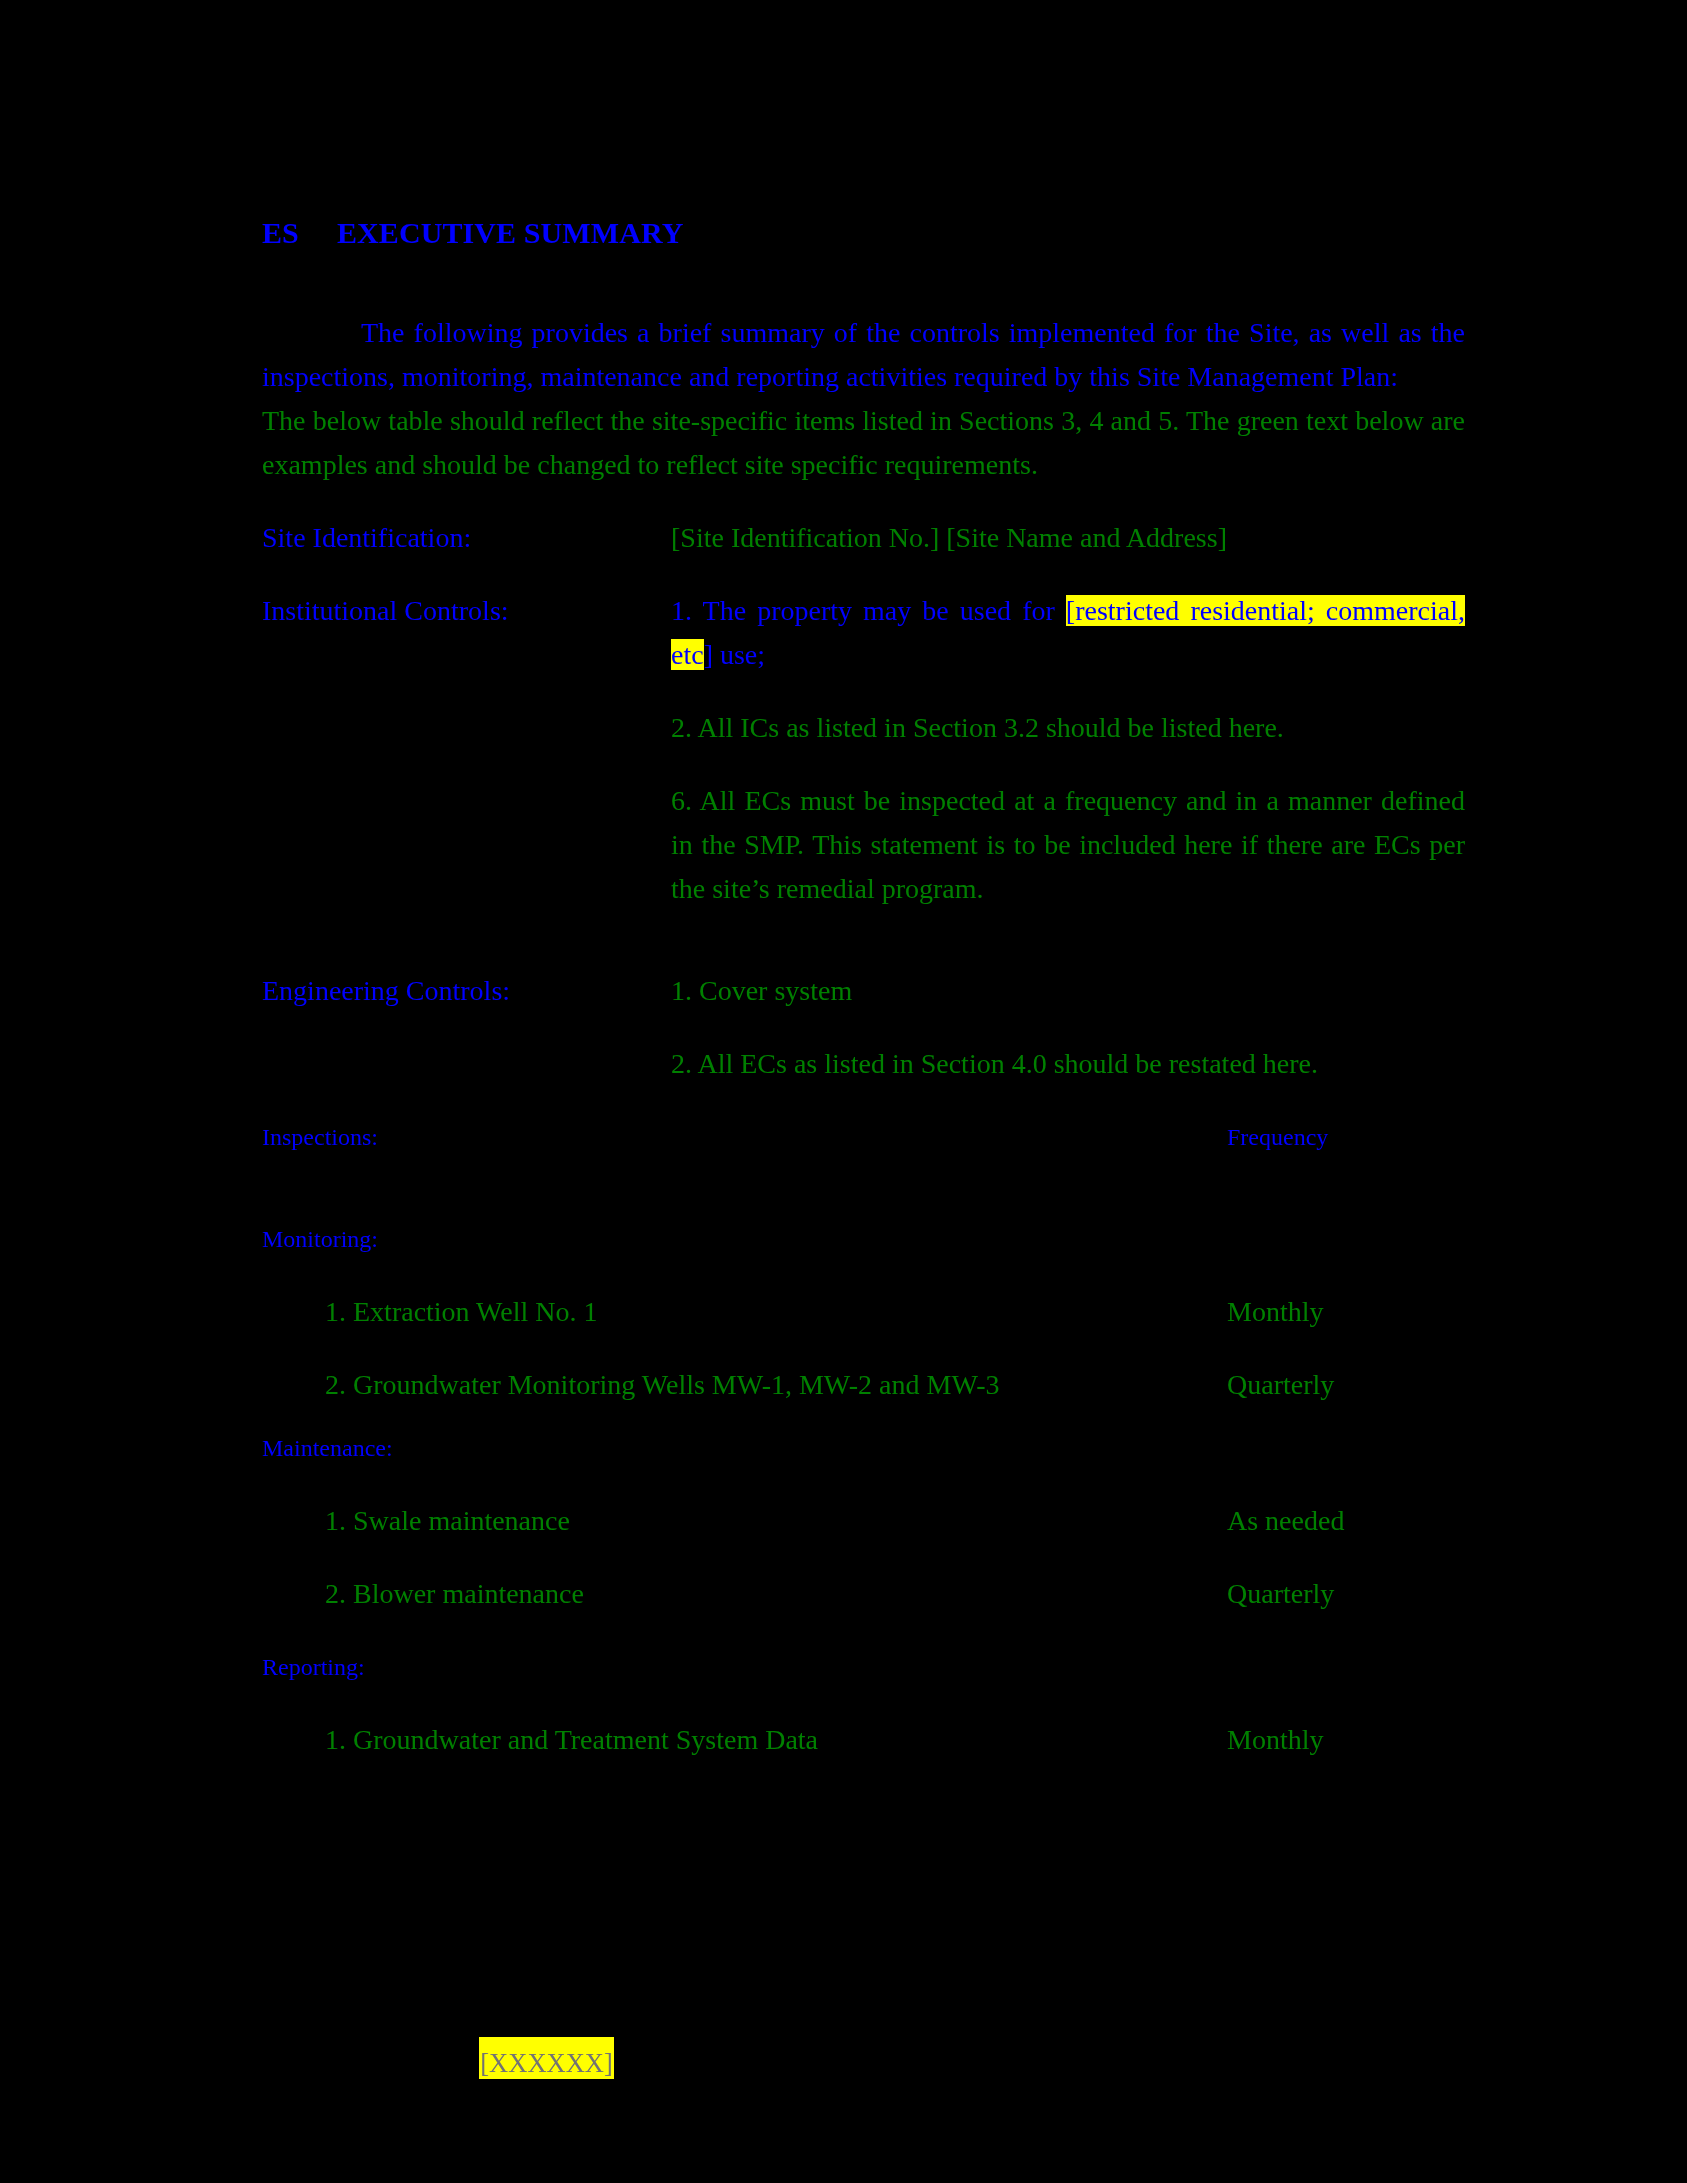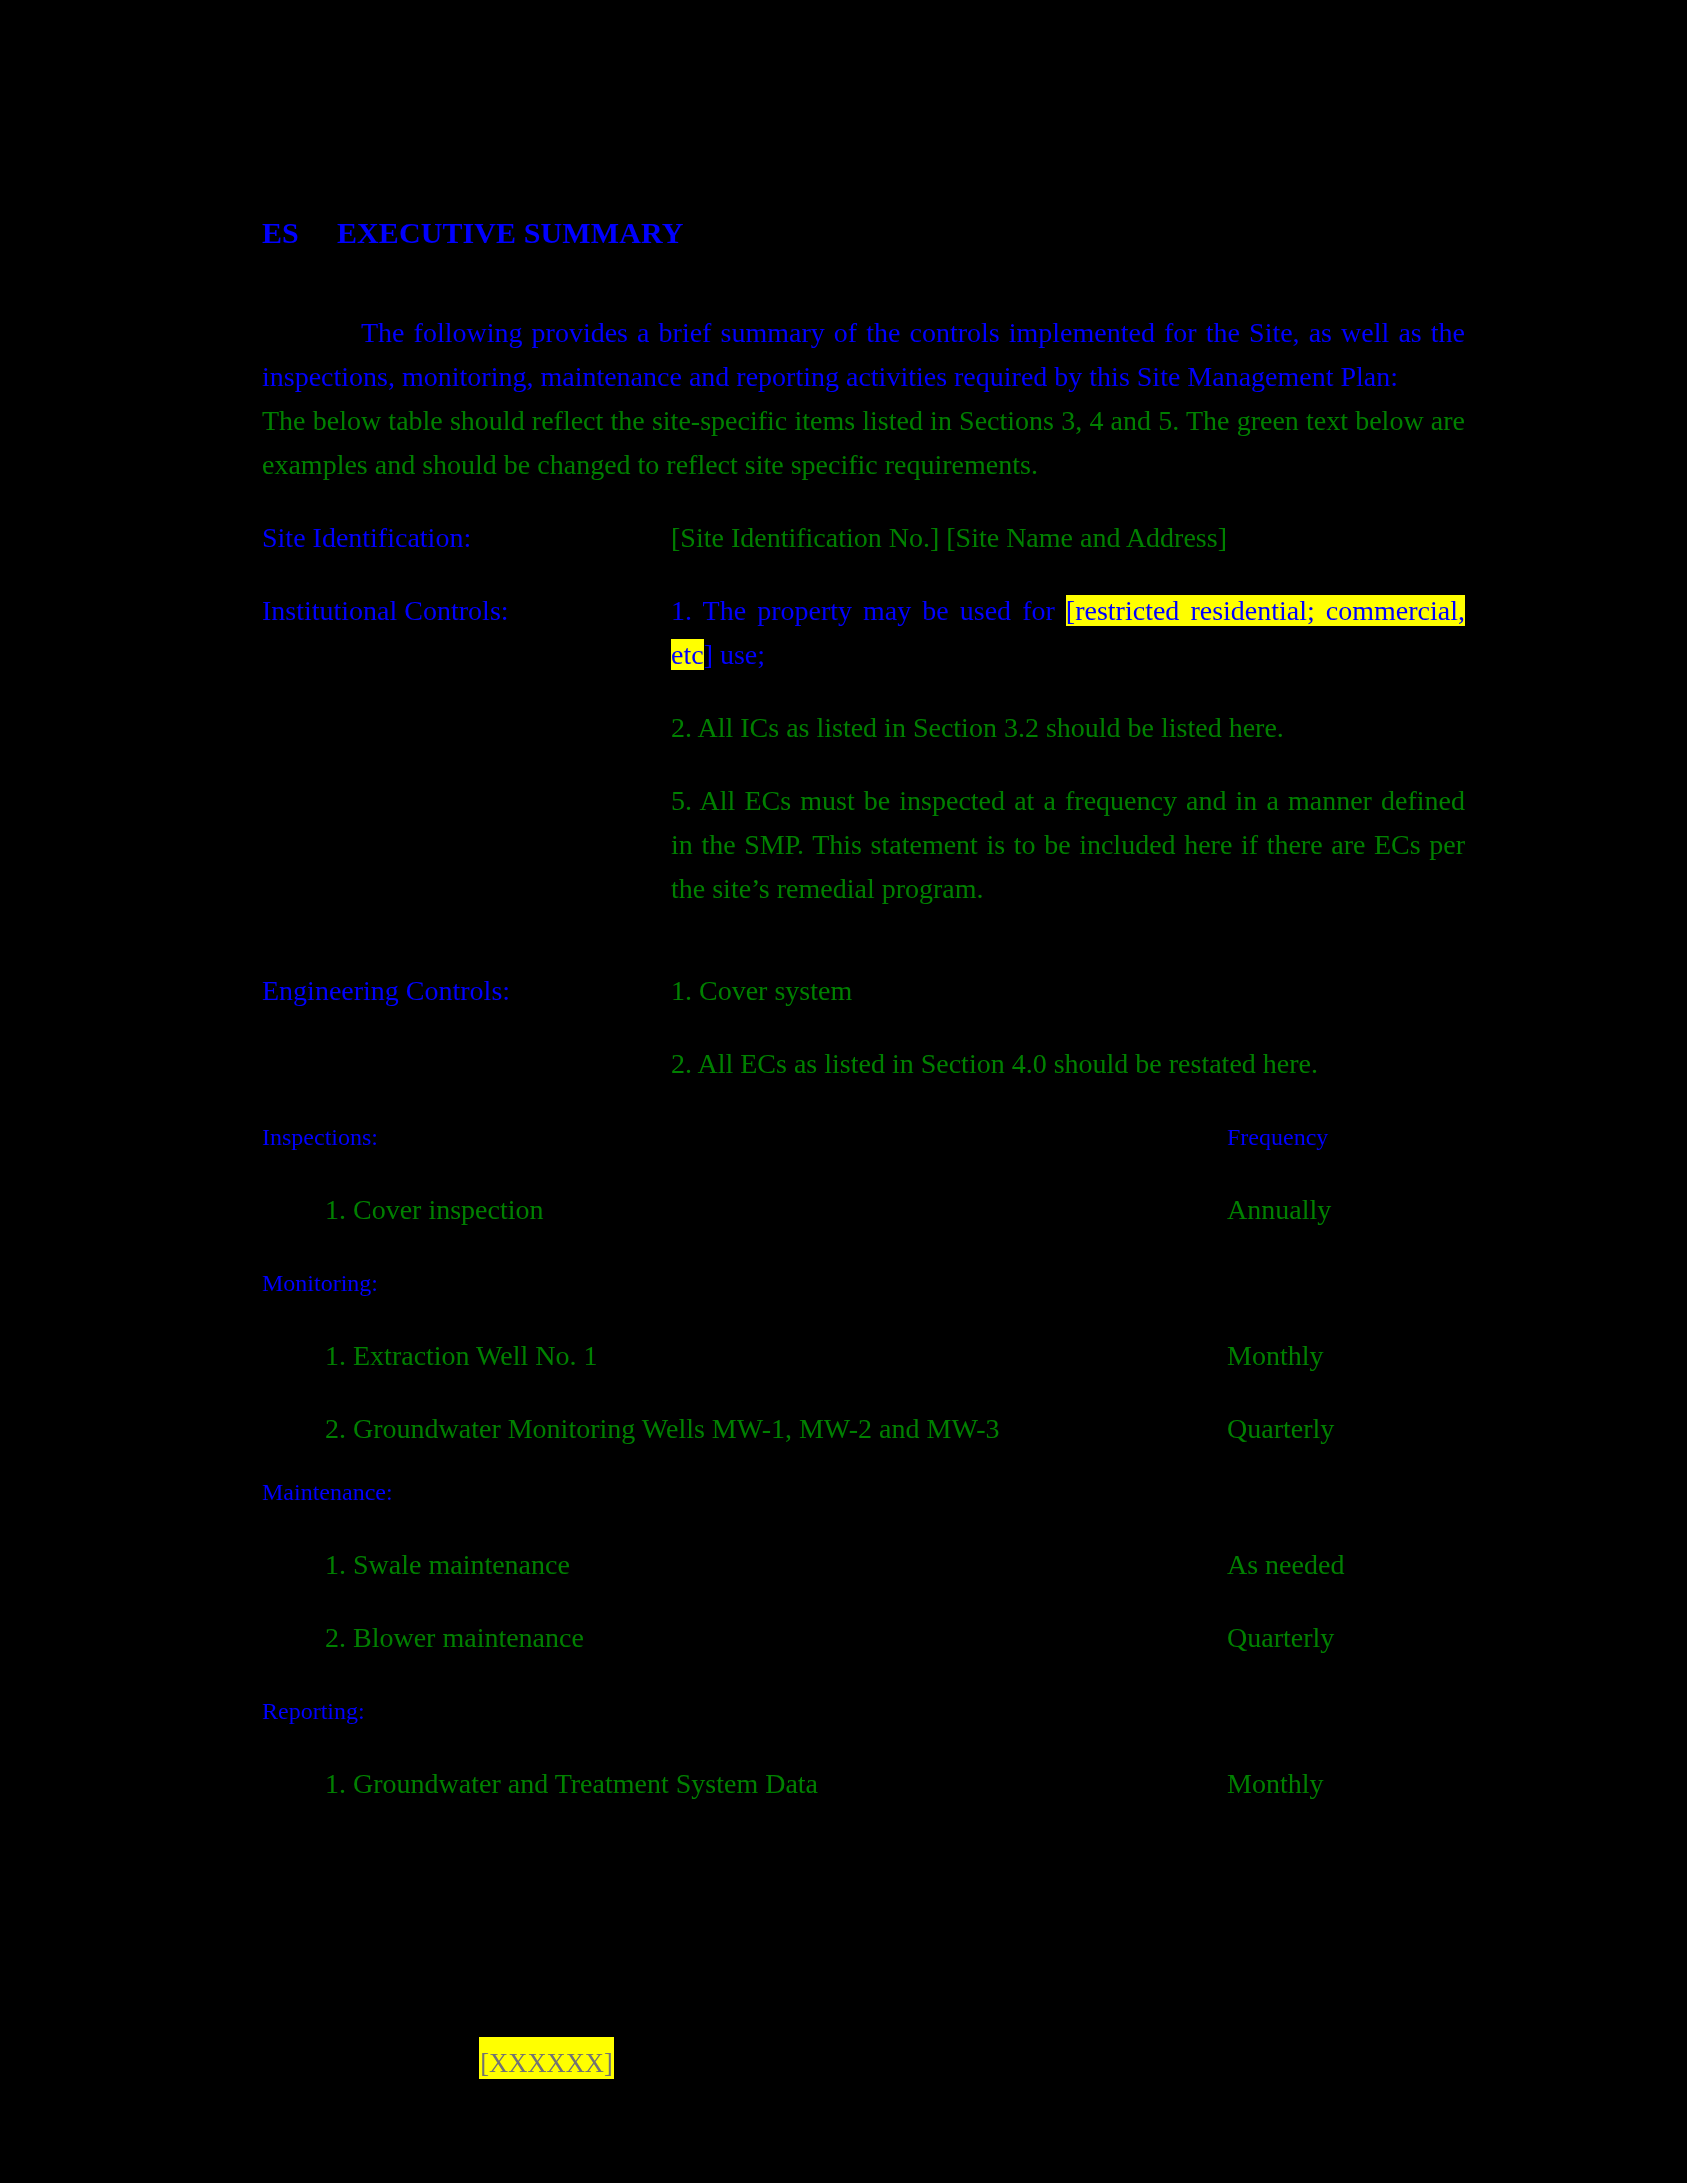--- a/index.html
+++ b/index.html
@@ -164,21 +164,21 @@
       <div class="label">Institutional Controls:</div>
       <div class="body blue"><span>1. The property may be used for </span><span class="hl">[restricted residential; commercial, etc</span><span>] use;</span></div>
     </div>
 
     <div class="gap-m"></div>
 
     <div class="sub nojust green">2. All ICs as listed in Section 3.2 should be listed here.</div>
 
     <div class="gap-m"></div>
 
-    <div class="sub green">5. All ECs must be inspected at a frequency and in a manner defined in the SMP. This statement is to be included here if there are ECs per the site’s remedial program.</div>
+    <div class="sub green">6. All ECs must be inspected at a frequency and in a manner defined in the SMP. This statement is to be included here if there are ECs per the site’s remedial program.</div>
 
     <div class="gap-xl"></div>
 
     <div class="row">
       <div class="label">Engineering Controls:</div>
       <div class="body nojust green">1. Cover system</div>
     </div>
 
     <div class="gap-m"></div>
 
@@ -186,24 +186,20 @@
 
     <div class="gap-m"></div>
 
     <div class="sect-head">
       <span>Inspections:</span>
       <span class="freq">Frequency</span>
     </div>
 
     <div class="gap-m"></div>
 
-    <div class="item">
-      <span class="itxt">1.   Cover inspection</span>
-      <span class="freq">Annually</span>
-    </div>
 
     <div class="gap-m"></div>
 
     <div class="sect-head">
       <span>Monitoring:</span>
     </div>
 
     <div class="gap-m"></div>
 
     <div class="item">

